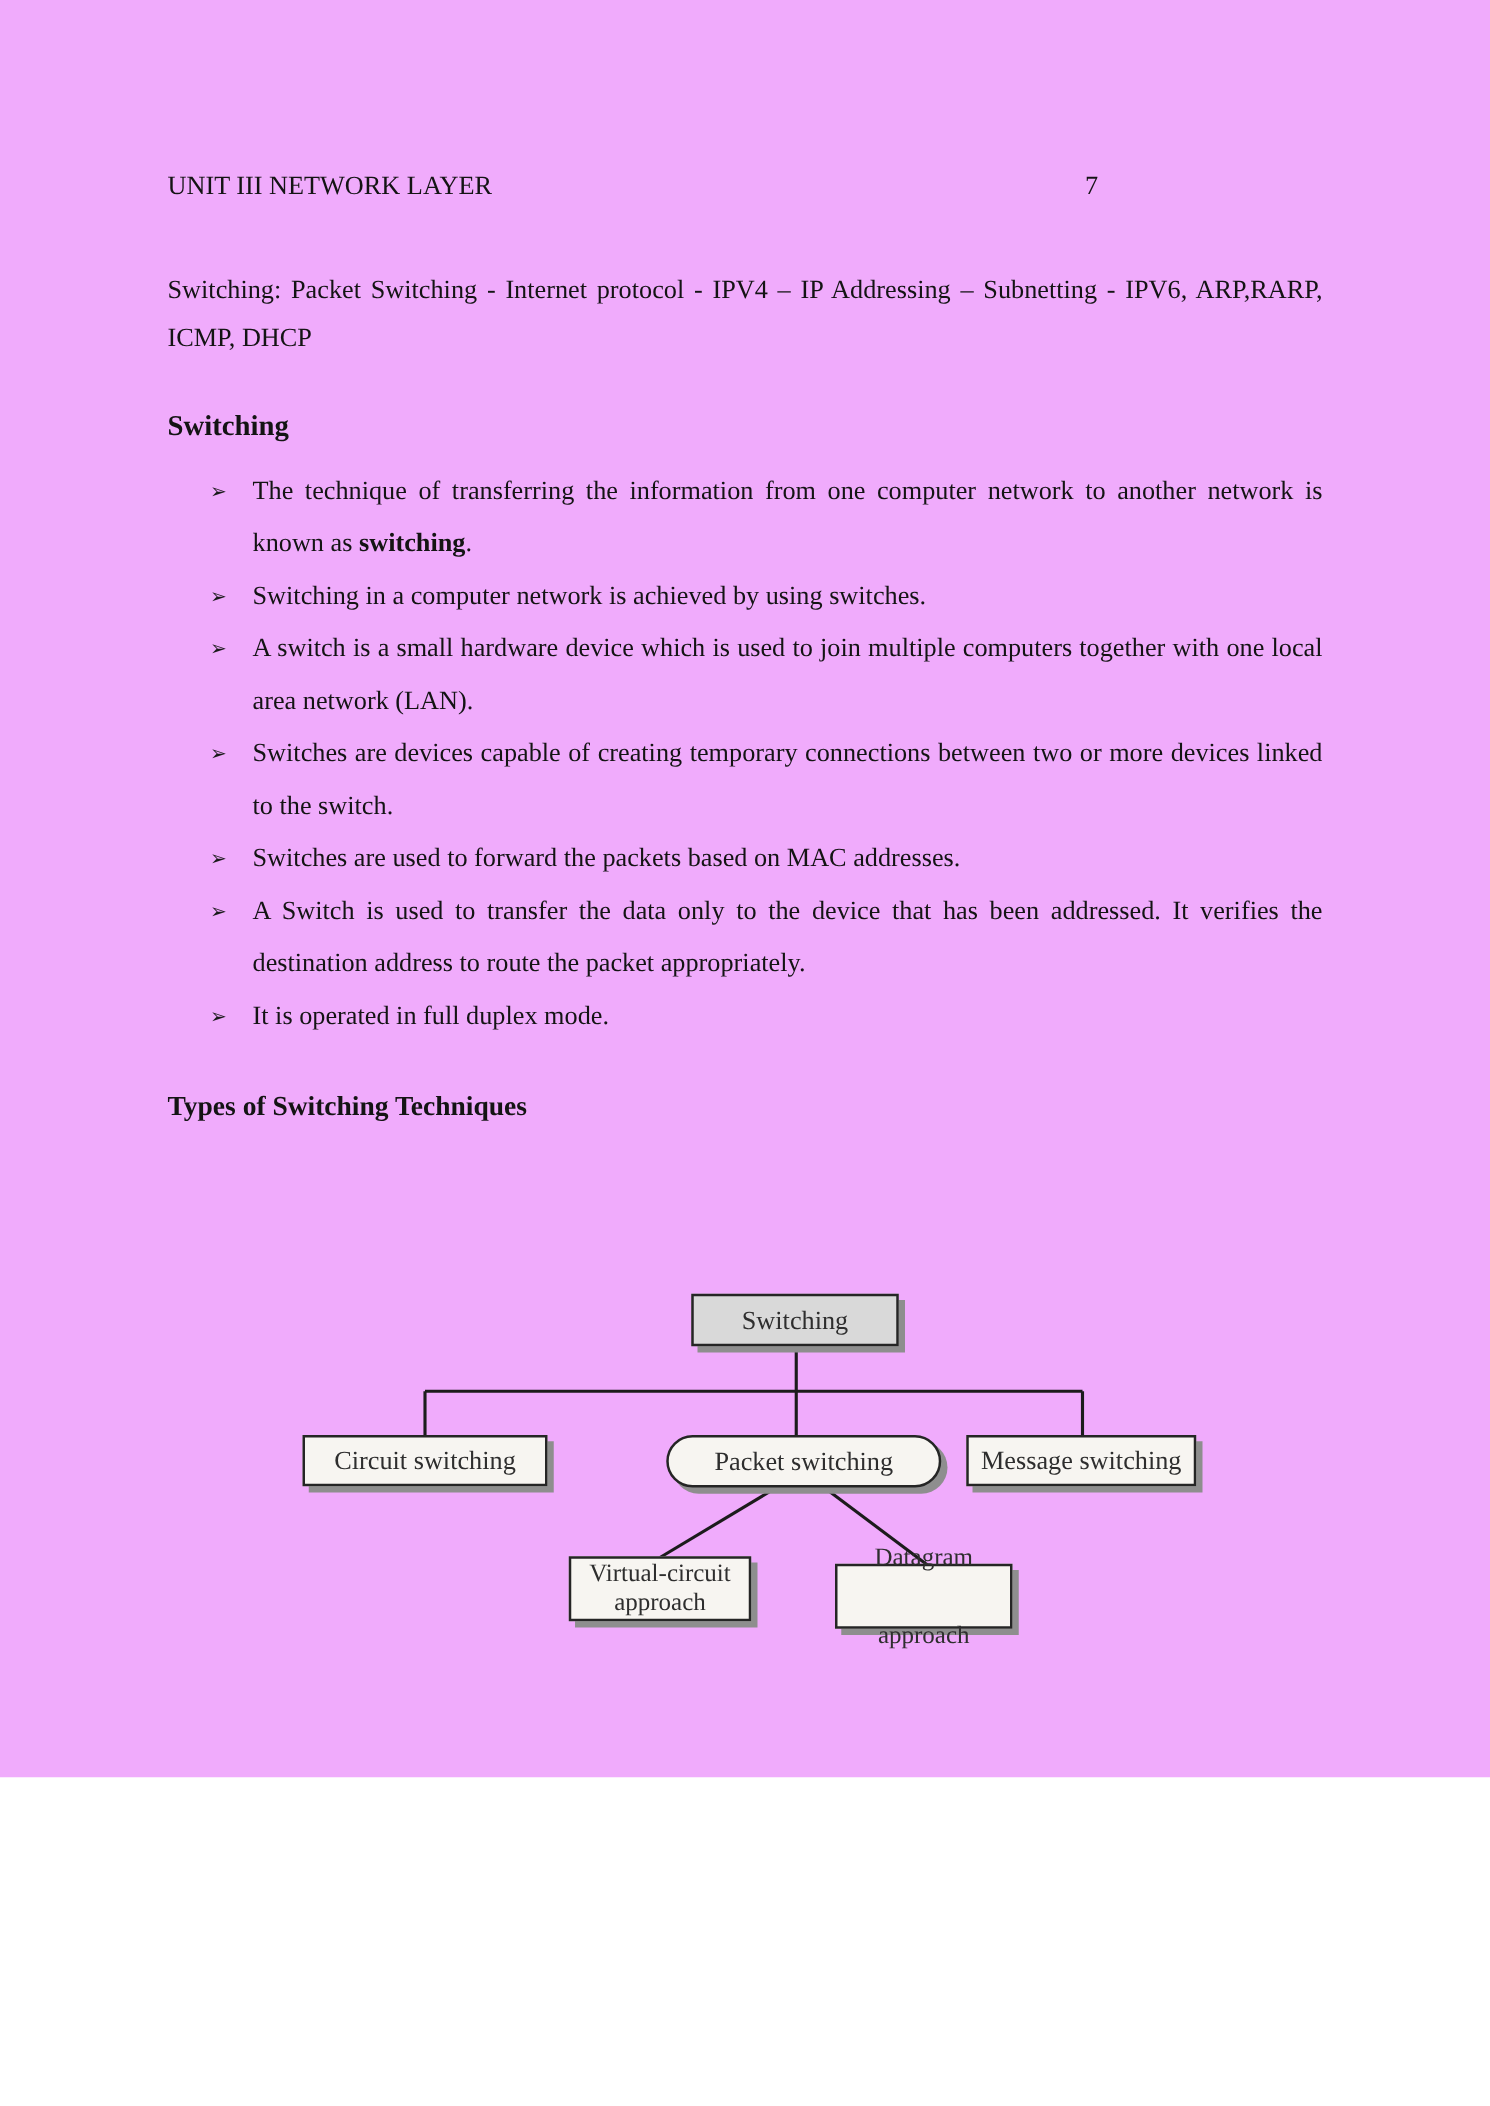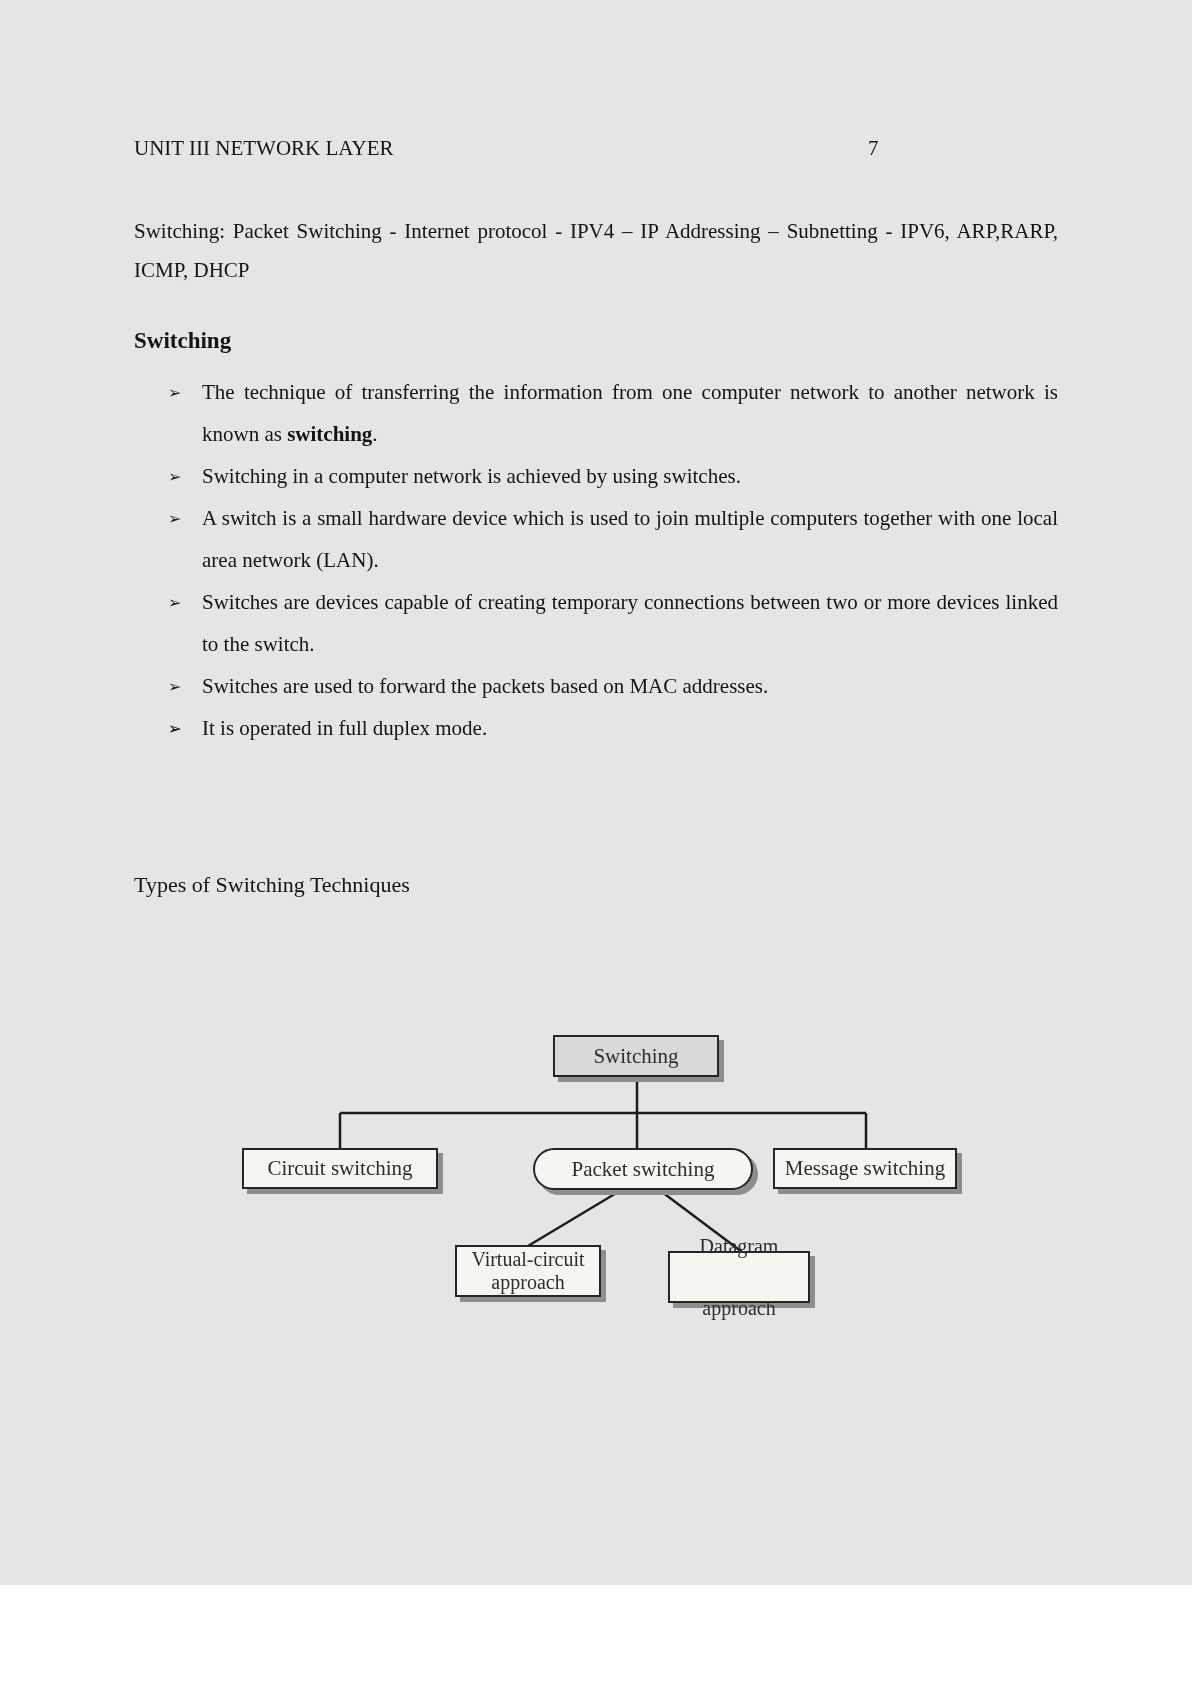--- a/index.html
+++ b/index.html
@@ -3,22 +3,22 @@
 <meta charset="utf-8">
 <style>
   html, body {
     margin: 0;
     padding: 0;
     background: #ffffff;
   }
   .page {
     position: relative;
     width: 1192px;
-    height: 1585px;
-    background: #e5e5e5;
+    height: 1422px;
+    background: #f0abfc;
     font-family: "Liberation Serif", serif;
     color: #141414;
     overflow: hidden;
   }
   
   .doc-header {
     position: absolute;
     top: 136px;
     left: 134px;
     width: 924px;
@@ -45,21 +45,21 @@
     top: 328px;
     left: 134px;
     font-size: 23px;
     font-weight: bold;
   }
   .subsection-heading {
     position: absolute;
     top: 872px;
     left: 134px;
     font-size: 22px;
-    font-weight: normal;
+    font-weight: bold;
   }
 
   
   .bullets {
     position: absolute;
     top: 371px;
     left: 134px;
     width: 924px;
     margin: 0;
     padding: 0;
@@ -162,20 +162,21 @@
     <li>
       <span class="marker">➢</span>
       <span>Switches are devices capable of creating temporary connections between two or more devices linked to the switch.</span>
     </li>
     <li>
       <span class="marker">➢</span>
       <span>Switches are used to forward the packets based on MAC addresses.</span>
     </li>
     <li>
       <span class="marker">➢</span>
+      <span>A Switch is used to transfer the data only to the device that has been addressed. It verifies the destination address to route the packet appropriately.</span>
     </li>
     <li>
       <span class="marker">➢</span>
       <span>It is operated in full duplex mode.</span>
     </li>
   </ul>
 
   <div class="subsection-heading">Types of Switching Techniques</div>
 
   <div class="diagram">

